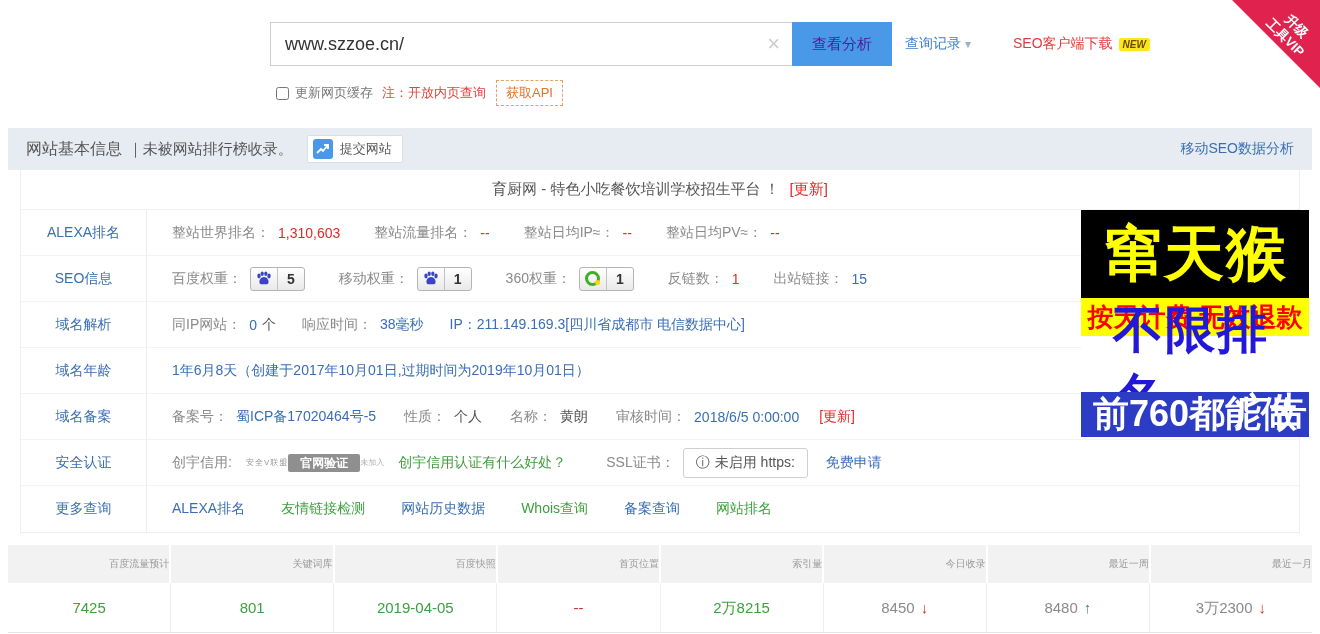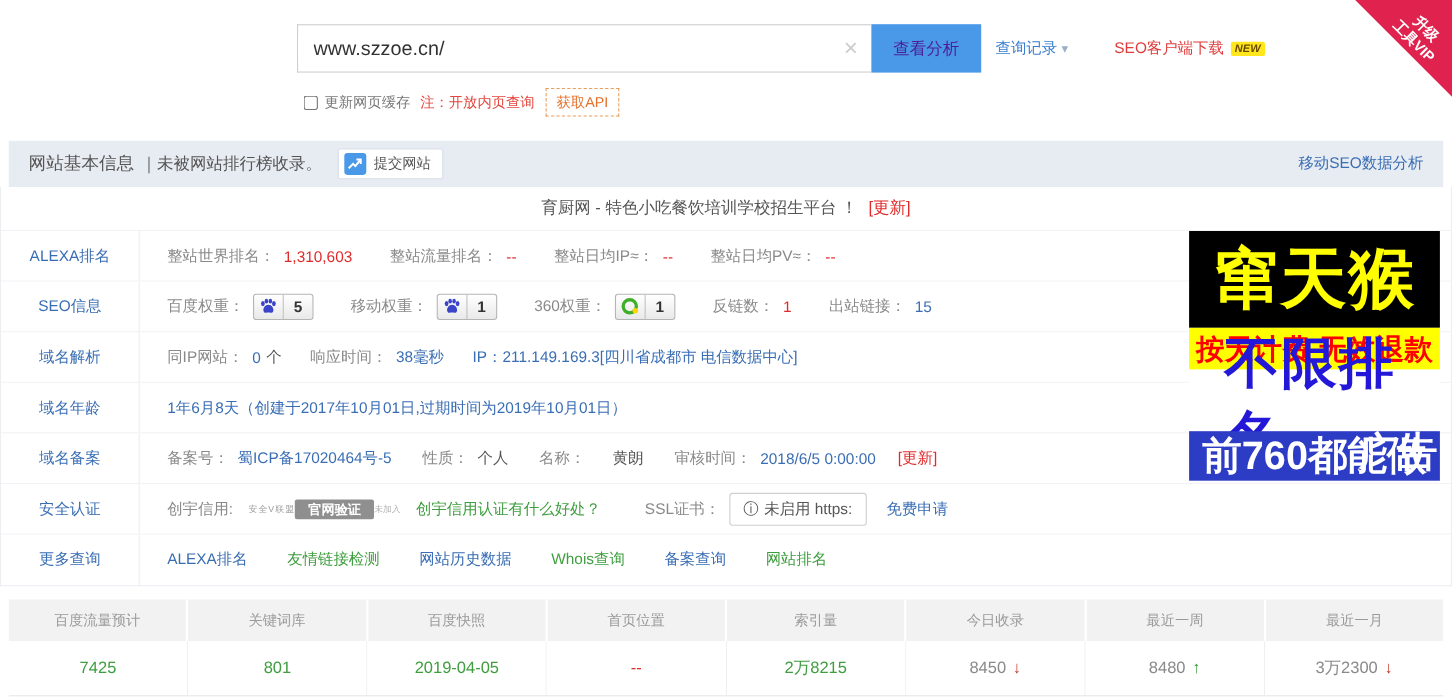--- a/index.html
+++ b/index.html
@@ -30,21 +30,21 @@
   
   .section-bar { margin:8px 8px 0 8px; height:42px; background:#e7ebf2; display:flex; align-items:center; padding:0 18px; }
   .sec-title { color:#555; font-size:16px; }
   .sec-subtitle { color:#555; font-size:15px; margin-left:6px; }
   .submit-btn { margin-left:14px; background:#fff; border:1px solid #d9dee7; border-radius:2px; height:28px; display:flex; align-items:center; padding:0 10px 0 5px; cursor:pointer; }
   .submit-icon { width:20px; height:20px; background:#4a99e9; border-radius:3px; display:flex; align-items:center; justify-content:center; margin-right:7px; }
   .submit-label { color:#555; font-size:13px; }
   .mobile-seo { margin-left:auto; color:#3a6eb4; font-size:14px; cursor:pointer; }
 
   
-  .info-card { margin:0 0; background:#fff; border:1px solid #eceef2; border-top:none; }
+  .info-card { margin:0 20px; background:#fff; border:1px solid #eceef2; border-top:none; }
   .site-title-row { height:40px; display:flex; align-items:center; justify-content:center; border-bottom:1px solid #f0f2f5; font-size:15px; }
   .site-title { color:#555; }
   .update-link { color:#e02a2a; margin-left:10px; cursor:pointer; }
   .info-row { display:flex; align-items:center; height:46px; border-bottom:1px solid #f2f3f6; }
   .info-row:last-child { border-bottom:none; }
   .row-label { width:125px; flex:0 0 125px; text-align:center; color:#3a6eb4; font-size:14px; cursor:pointer; }
   .row-content { flex:1; border-left:1px solid #ededf0; height:100%; display:flex; align-items:center; padding-left:25px; font-size:14px; max-width:945px; }
   .kv { display:flex; align-items:center; margin-right:34px; white-space:nowrap; }
   .k { color:#8a8a8a; }
   .v { margin-left:8px; }
@@ -82,21 +82,21 @@
   .ad-s2 span { color:#ff0000; font-size:26px; font-weight:bold; }
   .ad-s3 { height:56px; background:#fff; display:flex; align-items:center; justify-content:center; }
   .ad-s3 span { color:#2418d8; font-size:50px; font-weight:bold; letter-spacing:2px;margin-left:32px; }
   .ad-s4 { height:45px; background:#2d3cc4; display:flex; align-items:center; justify-content:center; position:relative; }
   .ad-s4 span { color:#fff; font-size:36px; font-weight:bold; }
   .ad-mark { position:absolute; right:2px; bottom:1px; font-size:9px; color:rgba(255,255,255,.55); }
 
   
   .stats-table { margin:12px 8px 0 8px; }
   .stats-head { display:flex; background:#fff; }
-  .stats-head .cell { flex:1; background:#f2f2f2; color:#9a9a9a; font-size:13px; text-align:center; height:38px; line-height:38px; border-right:2px solid #fff; }
+  .stats-head .cell { flex:1; background:#f2f2f2; color:#9a9a9a; font-size:10px; text-align:right; height:38px; line-height:38px; border-right:2px solid #fff; }
   .stats-head .cell:last-child { border-right:none; }
   .stats-body { display:flex; border-bottom:1px solid #e3e3e3; }
   .stats-body .cell { flex:1; background:#fff; text-align:center; height:49px; line-height:49px; font-size:15px; border-right:1px solid #efefef; }
   .stats-body .cell:last-child { border-right:none; }
   .val-green { color:#3f9e3f; }
   .val-red { color:#e02a2a; }
   .val-gray { color:#8a8a8a; }
   .arrow-down { color:#c0392b; font-weight:bold; margin-left:6px; }
   .arrow-up { color:#3f9e3f; font-weight:bold; margin-left:6px; }
 </style>
@@ -257,21 +257,21 @@
     <span class="row-label">域名备案</span>
     <div class="row-content">
       <span class="kv" style="margin-right:28px;">
           <span class="k">备案号：</span>
           <span class="v v-blue">蜀ICP备17020464号-5</span>
         </span>
       <span class="kv" style="margin-right:28px;">
           <span class="k">性质：</span>
           <span class="v v-dark">个人</span>
         </span>
-      <span class="kv" style="margin-right:28px;gap:17px;">
+      <span class="kv" style="margin-right:28px;">
           <span class="k">名称：</span>
           <span class="v v-dark">黄朗</span>
         </span>
       <span class="kv" style="margin-right:20px;">
           <span class="k">审核时间：</span>
           <span class="v v-blue">2018/6/5 0:00:00</span>
         </span>
       <span class="v v-red" style="margin-left:0;">[更新]</span>
     </div>
   </div>

